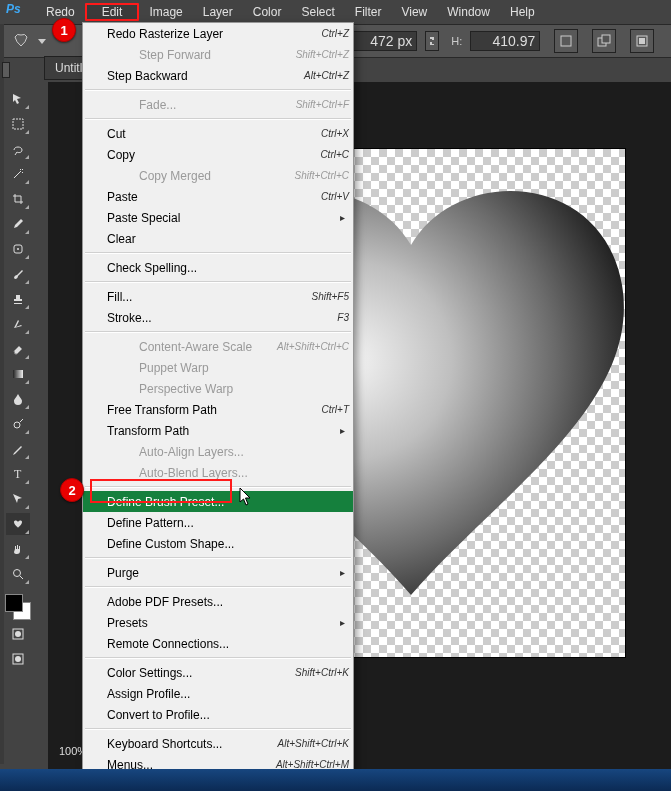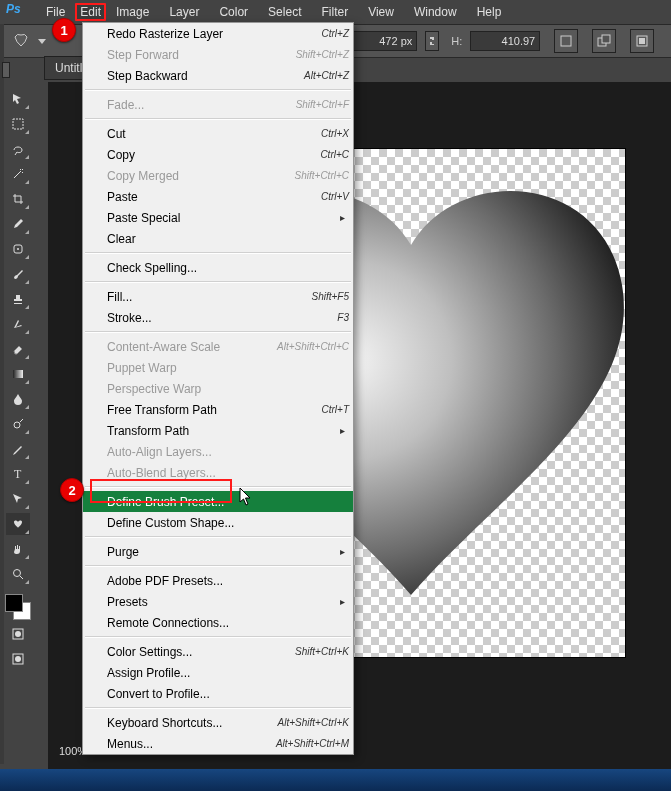--- a/index.html
+++ b/index.html
@@ -1,26 +1,26 @@
 <!DOCTYPE html>
 <html><head>
 <meta charset="utf-8">
 <style>
   html,body{margin:0;padding:0;width:671px;height:791px;background:#434343;font-family:"Segoe UI",Tahoma,Arial,sans-serif;font-size:12px;color:#ddd;overflow:hidden;}
   
   .menubar{position:absolute;left:36px;top:2px;height:20px;display:flex;align-items:center;color:#e0e0e0;}
   .menubar .mitem{padding:2px 10px;cursor:default;}
-  .menubar .mitem.highlight{border:2px solid #ff1a1a;background:#3a3a3a;padding:0 3px;border-radius:1px;}
+  .menubar .mitem.highlight{border:2px solid #ff1a1a;background:#3a3a3a;padding:0 15px;border-radius:1px;}
   .ps-logo{position:absolute;left:6px;top:2px;font-family:Arial;font-style:italic;font-weight:bold;font-size:12px;color:#3fa9f5;}
   
   .anno{position:absolute;width:22px;height:22px;border-radius:50%;background:#e80000;color:#fff;font-weight:bold;font-size:13px;display:flex;align-items:center;justify-content:center;border:1px solid #b00000;box-shadow:0 1px 2px rgba(0,0,0,0.5);}
   
   .optbar{position:absolute;left:0;top:24px;right:0;height:32px;background:#535353;border-top:1px solid #282828;border-bottom:1px solid #282828;display:flex;align-items:center;padding-left:12px;gap:8px;color:#ddd;}
   .optbar .lbl{font-size:11px;color:#ccc;margin-left:4px;}
-  .optbar .field{background:#3a3a3a;border:1px solid #222;height:18px;width:60px;color:#ddd;font-size:11px;padding:0 4px;text-align:right;}
+  .optbar .field{background:#3a3a3a;border:1px solid #222;height:18px;width:60px;color:#ddd;font-size:14px;padding:0 4px;text-align:right;}
   .optbar .link{width:12px;height:18px;border:1px solid #222;background:#585858;display:flex;align-items:center;justify-content:center;}
   .optbar .modebtn{width:22px;height:22px;border:1px solid #222;background:#585858;display:flex;align-items:center;justify-content:center;margin-left:6px;}
   .optbar .spacer{flex:0 0 260px;}
   
   .tabstrip{position:absolute;left:44px;top:56px;height:24px;display:flex;align-items:end;}
   .tab{background:#3d3d3d;border:1px solid #202020;height:22px;padding:0 10px;display:flex;align-items:center;color:#ddd;font-size:12px;gap:6px;}
   
   .toolcol{position:absolute;left:4px;top:88px;width:28px;display:flex;flex-direction:column;gap:3px;align-items:center;}
   .toolcol .tool{width:24px;height:22px;display:flex;align-items:center;justify-content:center;color:#ddd;position:relative;}
   .toolcol .tool.sel{background:#353535;}
@@ -42,42 +42,42 @@
     background-color:#fff;
     border:1px solid #000;}
   .heart{position:absolute;left:175px;top:175px;width:472px;height:435px;}
   .heart svg{width:100%;height:100%;}
   
   .dropdown{position:absolute;left:82px;top:22px;width:270px;background:#f0f0f0;border:1px solid #979797;box-shadow:3px 3px 8px rgba(0,0,0,0.4);color:#000;}
   .dropdown .sep{height:1px;margin:3px 2px;background:#d0d0d0;border-bottom:1px solid #fff;}
   .dropdown .row{display:flex;align-items:center;height:21px;padding:0 4px 0 24px;position:relative;cursor:default;justify-content:space-between;}
   .dropdown .row .txt{flex:1;white-space:nowrap;overflow:hidden;}
   .dropdown .row .sc{color:#333;font-size:10px;font-style:italic;}
-  .dropdown .row.disabled{color:#9a9a9a;}
+  .dropdown .row.disabled{color:#9a9a9a;margin-left:32px;}
   .dropdown .row.disabled .sc{color:#9a9a9a;}
   .dropdown .row .sub{position:absolute;right:8px;font-size:10px;color:#333;}
   .dropdown .row.hovered{background:#15803d;color:#fff;}
   .redbox{border:2px solid #ff1a1a;position:absolute;pointer-events:none;}
   .cursor{position:absolute;width:14px;height:20px;pointer-events:none;}
   .cursor svg{width:100%;height:100%;}
   
   .taskbar{position:absolute;left:0;right:0;bottom:0;height:22px;background:linear-gradient(#17467f,#0b2a54);}
   
   .leftstrip{position:absolute;left:0;top:24px;width:4px;height:740px;background:#3a3a3a;}
   .tooltab{position:absolute;left:2px;top:62px;width:6px;height:14px;background:#5c5c5c;border:1px solid #222;}
   
   .tri-down{width:0;height:0;border-left:4px solid transparent;border-right:4px solid transparent;border-top:5px solid #ccc;}
 </style>
 </head>
 <body>
 
 <span class="ps-logo">Ps</span>
 
 <div class="menubar" id="menubar">
-    <span class="mitem">File</span>
+    <span class="mitem">Redo</span>
     <span class="mitem highlight">Edit</span>
     <span class="mitem">Image</span>
     <span class="mitem">Layer</span>
     <span class="mitem">Color</span>
     <span class="mitem">Select</span>
     <span class="mitem">Filter</span>
     <span class="mitem">View</span>
     <span class="mitem">Window</span>
     <span class="mitem">Help</span>
   </div>
@@ -374,20 +374,23 @@
       <span class="txt">Auto-Align Layers...</span>
     </div>
     <div class="row disabled">
       <span class="txt">Auto-Blend Layers...</span>
     </div>
     <div class="sep"></div>
     <div class="row hovered">
       <span class="txt">Define Brush Preset...</span>
     </div>
     <div class="row">
+      <span class="txt">Define Pattern...</span>
+    </div>
+    <div class="row">
       <span class="txt">Define Custom Shape...</span>
     </div>
     <div class="sep"></div>
     <div class="row">
       <span class="txt">Purge</span>
       <span class="sub">▸</span>
     </div>
     <div class="sep"></div>
     <div class="row">
       <span class="txt">Adobe PDF Presets...</span>

